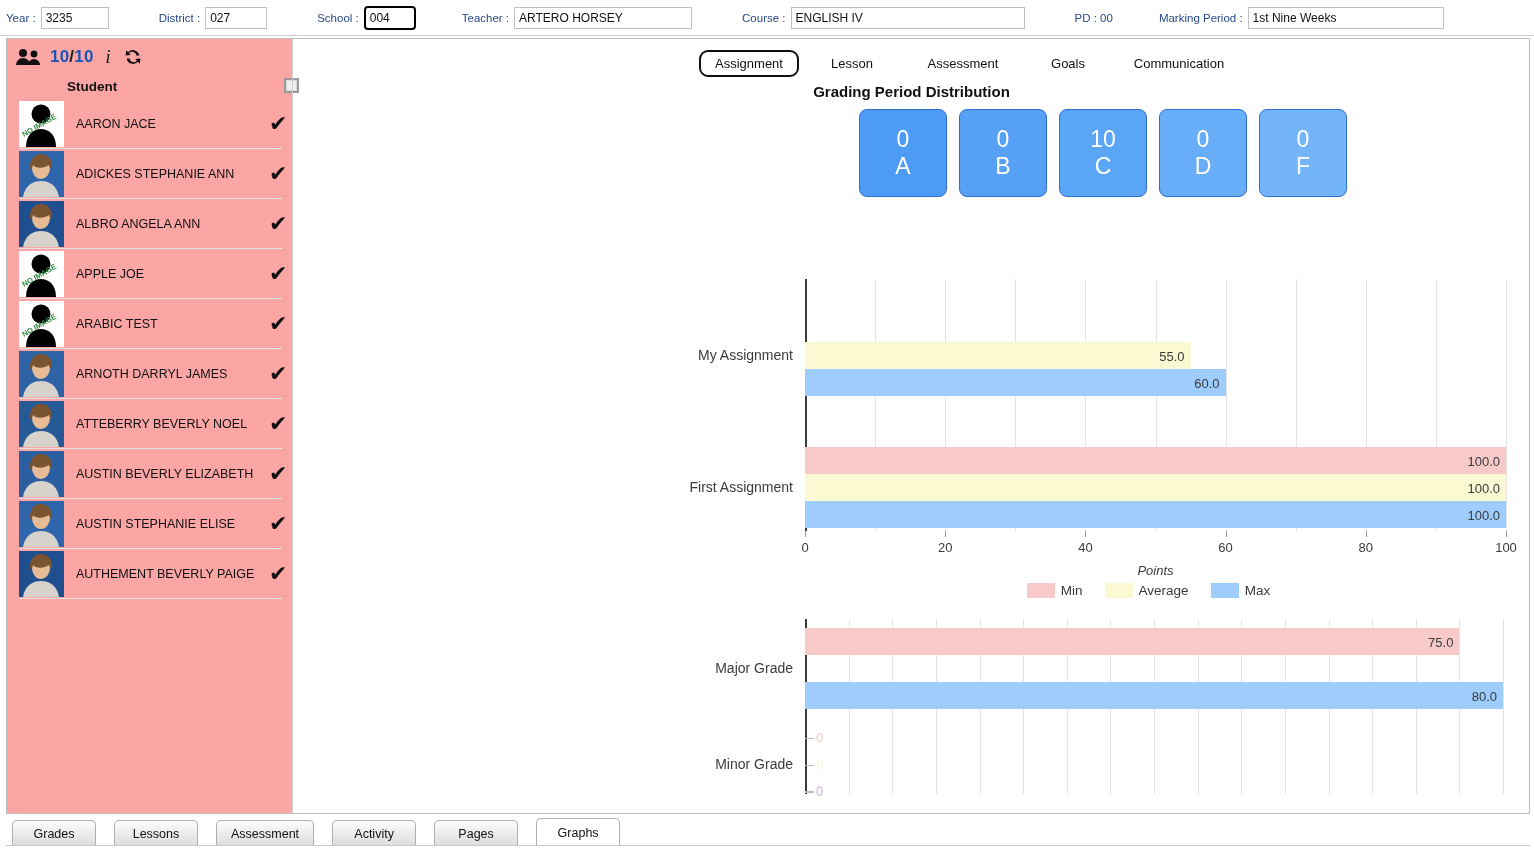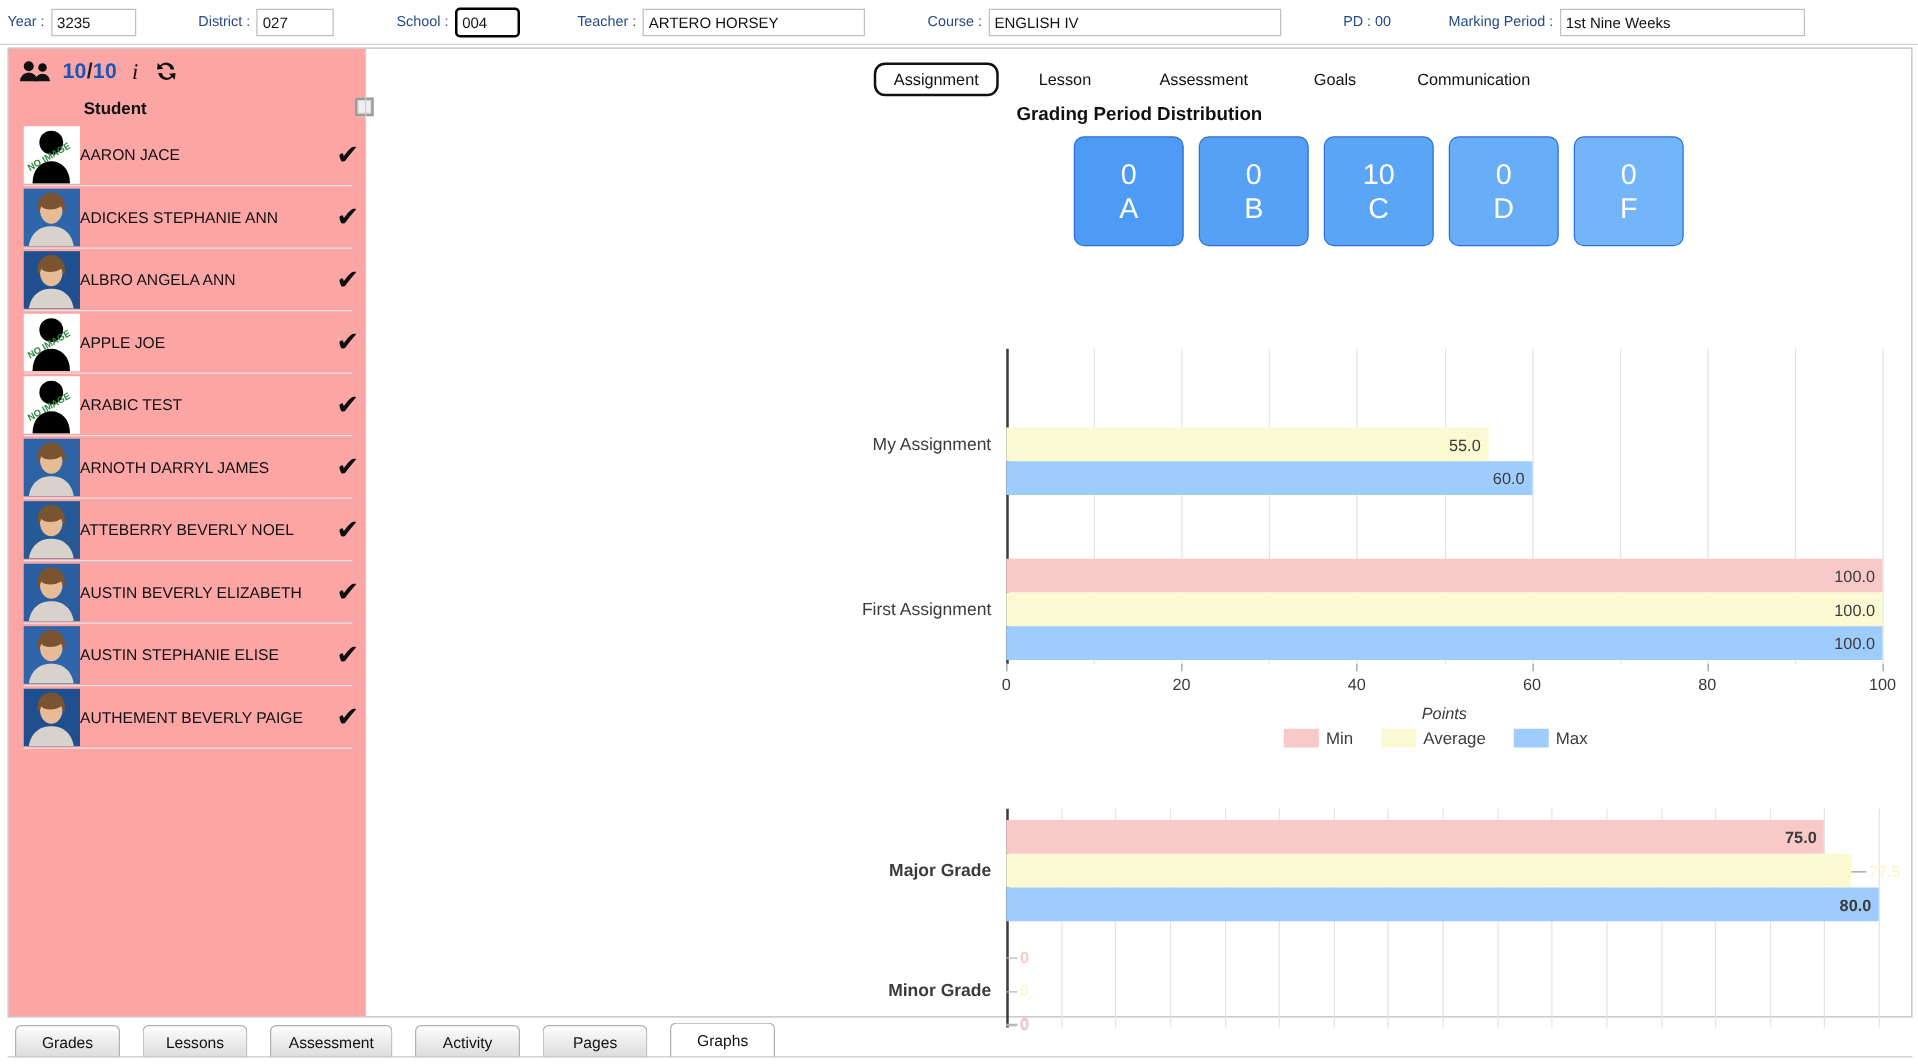--- a/index.html
+++ b/index.html
@@ -85,21 +85,21 @@
     border-bottom: 1px solid #e2e2e2;
     margin-left: 12px; margin-right: 10px;
     position: relative;
   }
   .stu-photo {
     width: 45px; height: 46px; flex: 0 0 45px;
     background: #2c5f9e; overflow: hidden; position: relative;
   }
   .stu-photo.noimg { background: #ffffff; }
   .stu-name {
-    font-size: 12.5px; color: #111; white-space: nowrap;
+    margin-left: 12px; font-size: 12.5px; color: #111; white-space: nowrap;
   }
   .stu-check {
     position: absolute; left: 250px; top: 50%; transform: translateY(-50%);
     font-size: 22px; color: #0f0f0f; line-height: 1;
   }
   
   #vdivider {
     position: absolute; left: 285px; top: 0; width: 1px; height: 774px;
     background: #cfcfcf;
   }
@@ -459,21 +459,21 @@
             <span class="swatch" style="background: rgb(250, 249, 210);"></span>
             <span>Average</span>
           </div>
           <div class="item">
             <span class="swatch" style="background: rgb(158, 205, 253);"></span>
             <span>Max</span>
           </div>
         </div>
       </div>
 
-    <div class="chart" id="chart2" style="left:0px; top:572px; width:1238px; height:206px;font-weight:bold;">
+    <div class="chart" id="chart2" style="left:0px; top:544px; width:1238px; height:206px;">
         <div class="plot" style="left: 0px; top: 36px; width: 1238px; height: 175px;">
           <div class="gridline" style="left: 555.625px; height: 175px;"></div>
           <div class="gridline" style="left: 599.25px; height: 175px;"></div>
           <div class="gridline" style="left: 642.875px; height: 175px;"></div>
           <div class="gridline" style="left: 686.5px; height: 175px;"></div>
           <div class="gridline" style="left: 730.125px; height: 175px;"></div>
           <div class="gridline" style="left: 773.75px; height: 175px;"></div>
           <div class="gridline" style="left: 817.375px; height: 175px;"></div>
           <div class="gridline" style="left: 861px; height: 175px;"></div>
           <div class="gridline" style="left: 904.625px; height: 175px;"></div>
@@ -481,24 +481,20 @@
           <div class="gridline" style="left: 991.875px; height: 175px;"></div>
           <div class="gridline" style="left: 1035.5px; height: 175px;"></div>
           <div class="gridline" style="left: 1079.12px; height: 175px;"></div>
           <div class="gridline" style="left: 1122.75px; height: 175px;"></div>
           <div class="gridline" style="left: 1166.38px; height: 175px;"></div>
           <div class="gridline" style="left: 1210px; height: 175px;"></div>
           <div class="yaxis-line" style="left: 512px; top: 0px; height: 175px;"></div>
           <div class="bar" style="left: 512px; top: 9px; width: 654.375px; height: 27px; background: rgb(248, 201, 201);">
             <span class="val">75.0</span>
           </div>
-          <div class="bar outside" style="left: 512px; top: 36px; width: 676.188px; height: 27px; background: rgb(250, 249, 210);">
-            <span class="val" style="color: rgb(250, 249, 210);">77.5</span>
-            <span class="leader"></span>
-          </div>
           <div class="bar" style="left: 512px; top: 63px; width: 698px; height: 27px; background: rgb(158, 205, 253);">
             <span class="val">80.0</span>
           </div>
           <div class="cat-label" style="right: 738px; top: 40.5px;">Major Grade</div>
           <div class="zero-tick" style="left: 512px; top: 118.5px;"></div>
           <div class="zero-label" style="left: 523px; top: 110.5px; color: rgb(248, 201, 201);">0</div>
           <div class="bar" style="left: 512px; top: 105px; width: 0px; height: 27px; background: rgb(248, 201, 201);"></div>
           <div class="zero-tick" style="left: 512px; top: 145.5px;"></div>
           <div class="zero-label" style="left: 523px; top: 137.5px; color: rgb(250, 249, 210);">0</div>
           <div class="bar" style="left: 512px; top: 132px; width: 0px; height: 27px; background: rgb(250, 249, 210);"></div>

